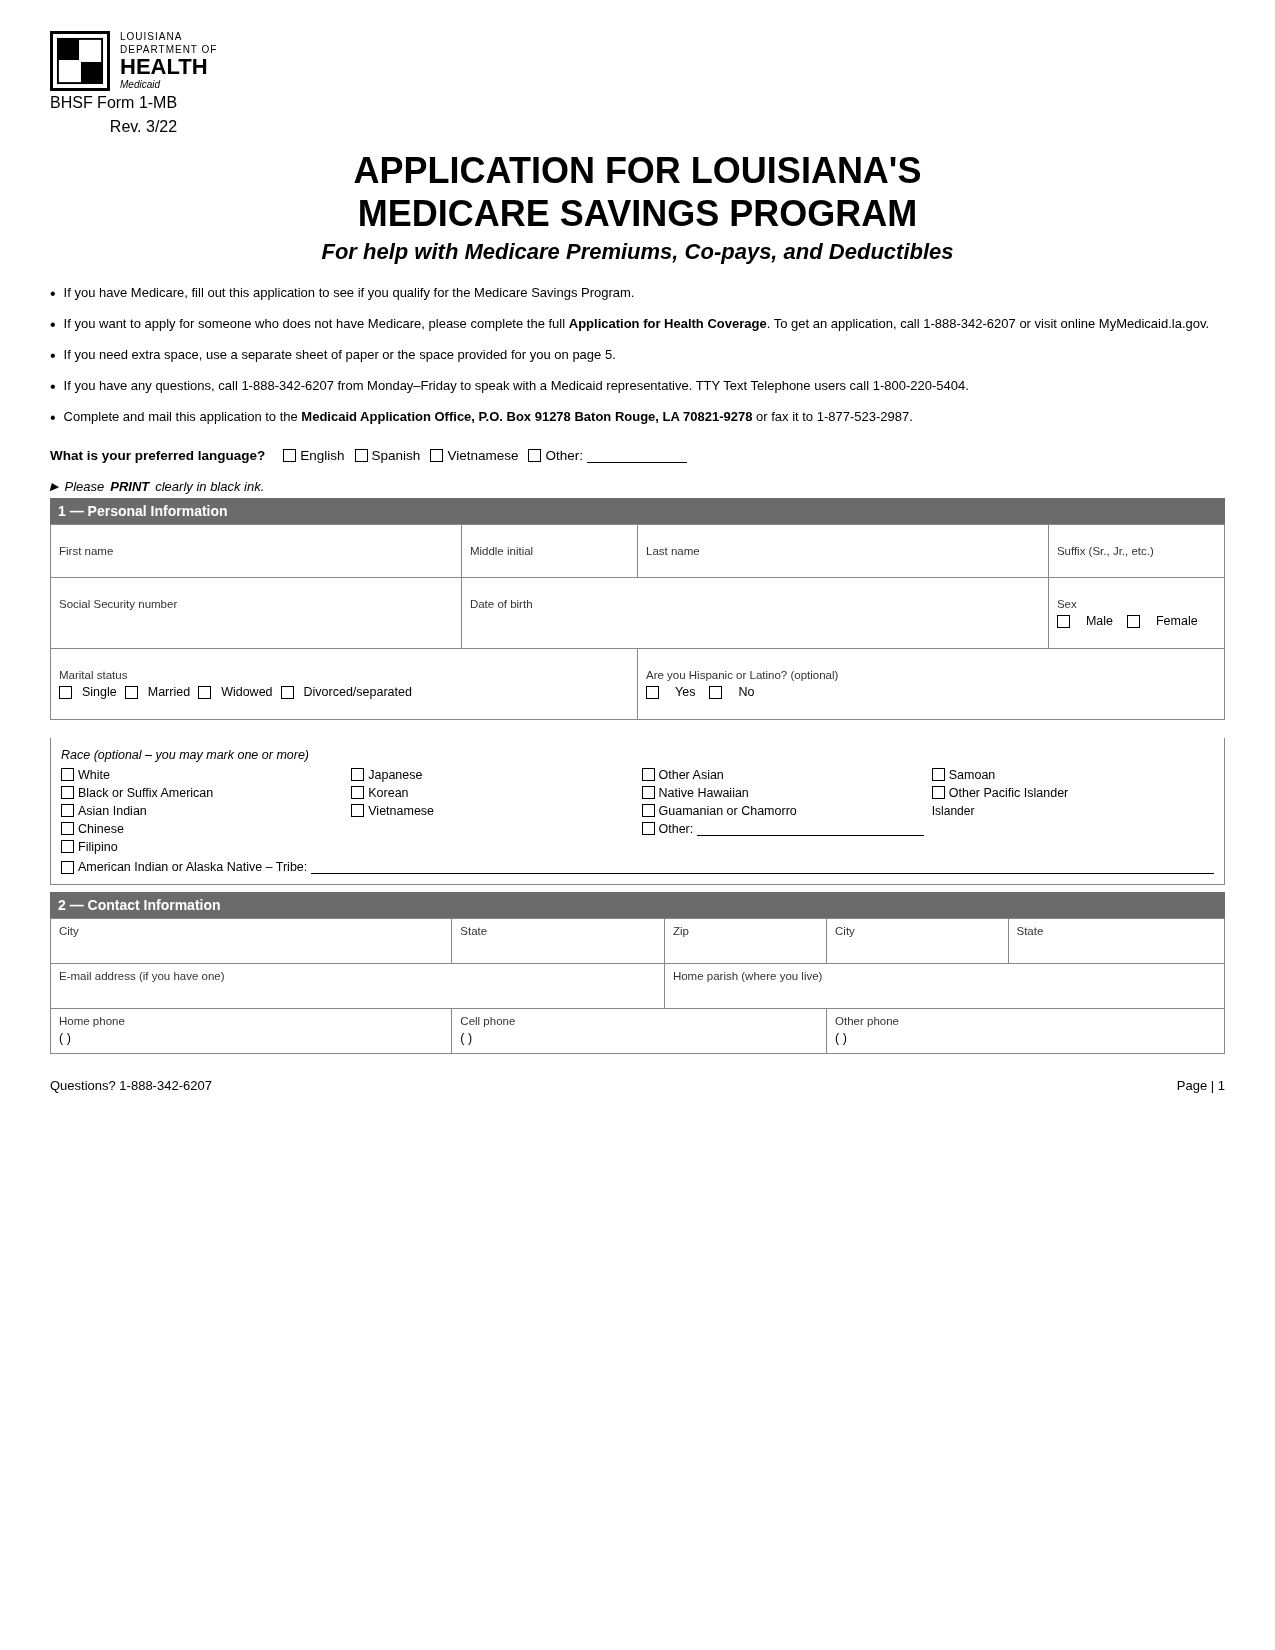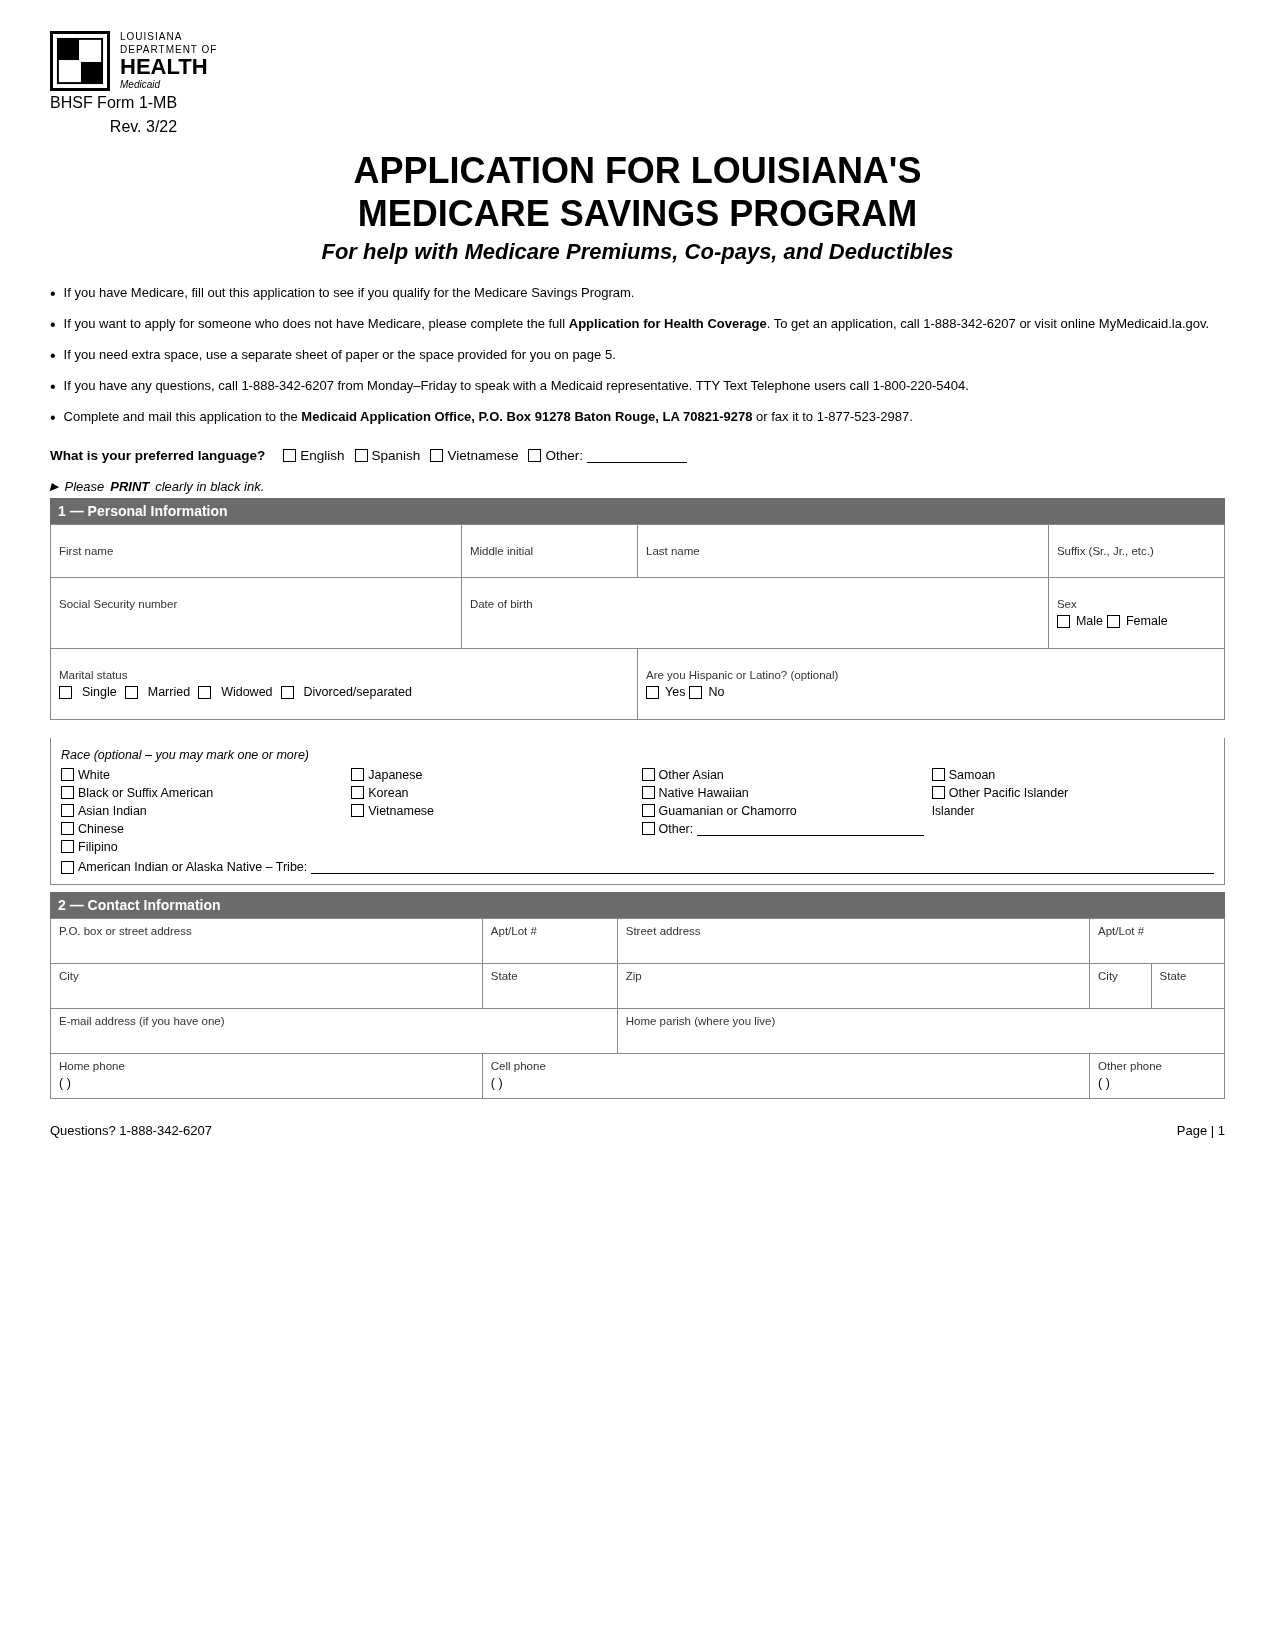--- a/index.html
+++ b/index.html
@@ -183,21 +183,21 @@
       border: 1px solid #888;
       padding: 20px 8px;
       font-size: 12.5px;
       vertical-align: top;
     }
 
     
     .checkbox-row {
       display: flex;
       align-items: center;
-      gap: 4px;
+      gap: 14px;
       flex-wrap: wrap;
     }
     .checkbox-row .checkbox-box {
       margin-right: 2px;
     }
     .race-title {
       font-size: 12.5px;
       font-style: italic;
       margin-bottom: 6px;
     }
@@ -469,34 +469,20 @@
 </div>
 
 <div class="section-header">
   <span>2 — Contact Information</span>
 </div>
 
 <table class="form-table contact-table">
 
   <tbody>
 
-  <tr>
-    <td class="cell-tall" style="width:32%">
-      <div class="field-label">P.O. box or street address</div>
-    </td>
-    <td class="cell-tall" style="width:10%">
-      <div class="field-label">Apt/Lot #</div>
-    </td>
-    <td class="cell-tall" style="width:35%">
-      <div class="field-label">Street address</div>
-    </td>
-    <td class="cell-tall" colspan="2" style="width:10%">
-      <div class="field-label">Apt/Lot #</div>
-    </td>
-  </tr>
 
   <tr>
     <td class="cell-tall">
       <div class="field-label">City</div>
     </td>
     <td class="cell-tall">
       <div class="field-label">State</div>
     </td>
     <td class="cell-tall">
       <div class="field-label">Zip</div>

